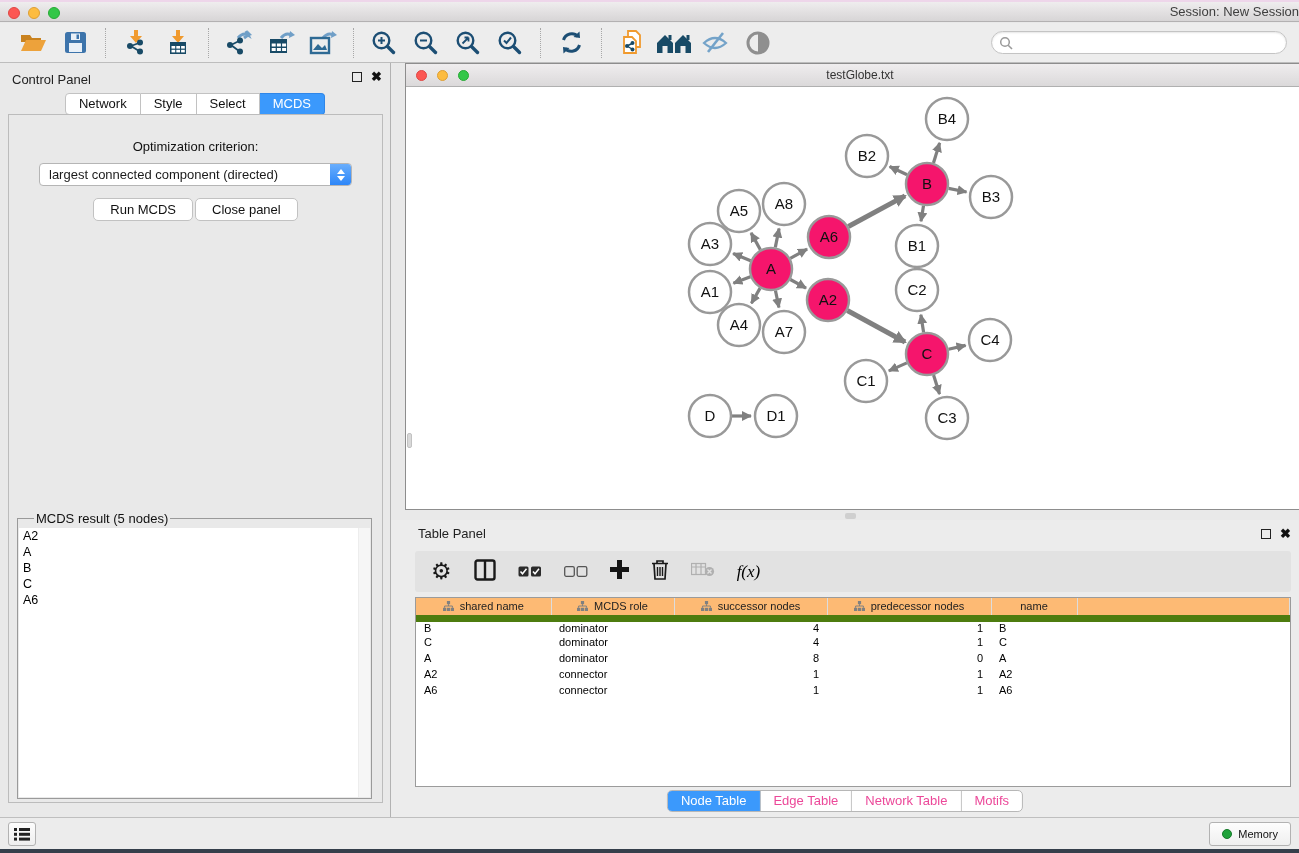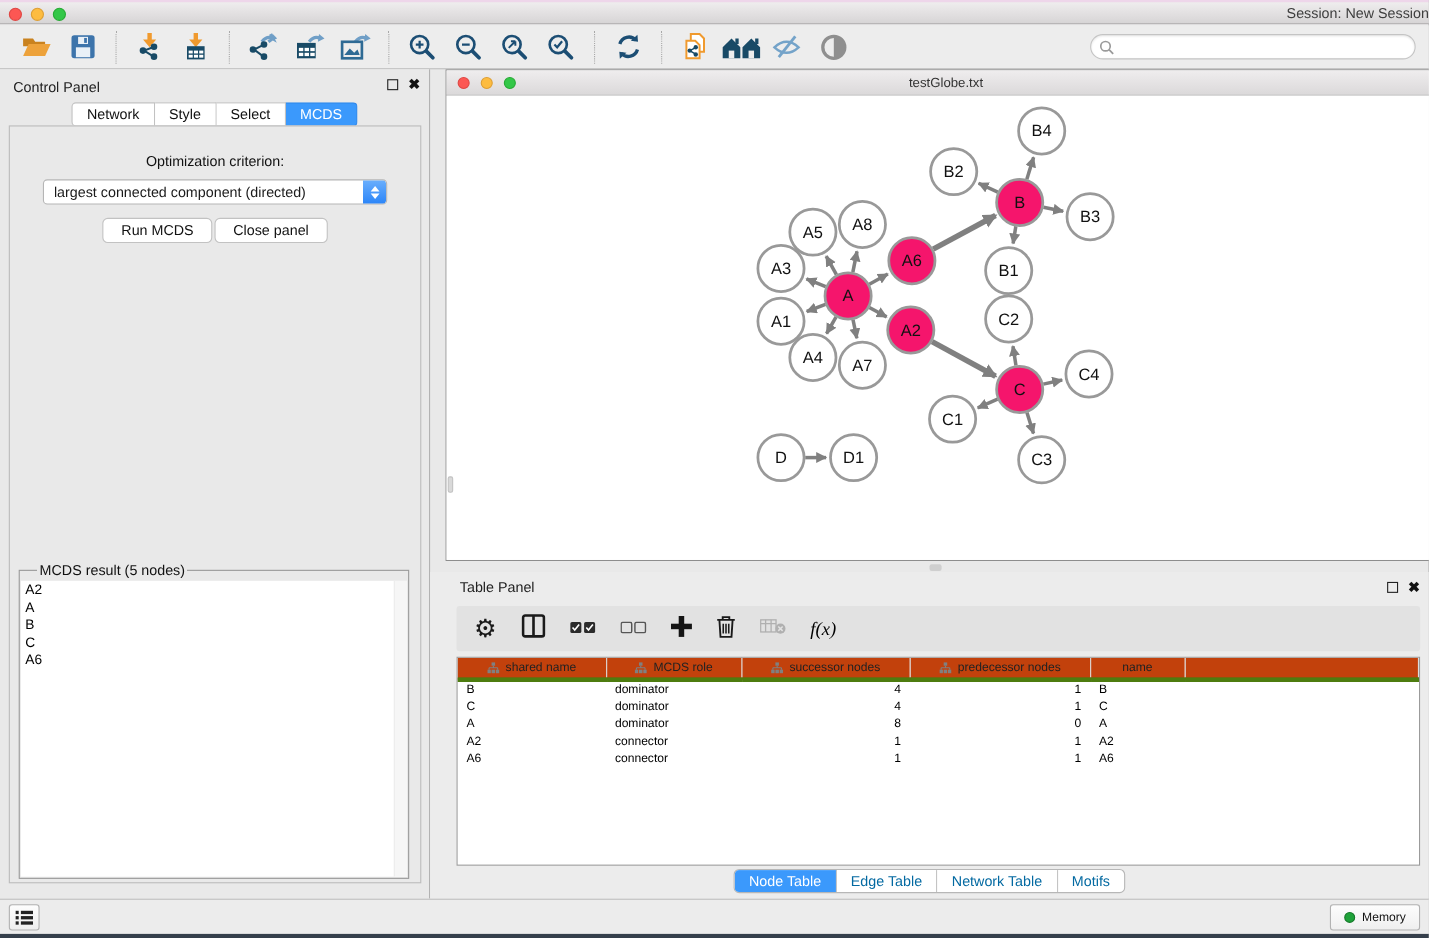--- a/index.html
+++ b/index.html
@@ -70,28 +70,28 @@
   .split-handle{position:absolute;left:845px;top:513px;width:11px;height:6px;background:#cfcfcf;border-radius:2px;}
   
   .table-panel{position:absolute;left:391px;top:520px;right:0;bottom:36px;background:#ececec;}
   .tp-header{position:relative;height:28px;}
   .tp-title{position:absolute;left:27px;top:6px;font-size:13px;color:#222;}
   .tp-toolbar{position:absolute;left:24px;right:8px;top:31px;height:41px;background:#e2e2e2;
     border-radius:3px;display:flex;align-items:center;padding:0 16px;gap:22px;}
   .tp-table-wrap{position:absolute;left:24px;right:8px;top:77px;height:190px;background:#fff;
     border:1px solid #9b9b9b;overflow:hidden;}
   table.nodes{width:100%;border-collapse:collapse;font-size:11px;table-layout:fixed;}
-  table.nodes th{background:#c2410c;border-right:1px solid #dcdcdc;border-bottom:4px solid #4d7c0f;
+  table.nodes th{background:#fdba74;border-right:1px solid #dcdcdc;border-bottom:7px solid #4d7c0f;
     height:20px;font-weight:normal;color:#222;}
   table.nodes th .th-inner{display:flex;align-items:center;justify-content:center;gap:6px;}
   table.nodes td{height:16px;padding:0 8px;color:#000;overflow:hidden;white-space:nowrap;}
   td.num{text-align:right;}
   .tp-tabs{position:absolute;left:50%;transform:translateX(-50%);top:270px;display:flex;height:22px;
     border:1px solid #b7b7b7;border-radius:5px;background:#fff;overflow:hidden;}
-  .tp-tabs .seg2{font-size:13px;line-height:20px;padding:0 13px;border-right:1px solid #c4c4c4;color:#0369a1;}
+  .tp-tabs .seg2{font-size:13px;line-height:20px;padding:0 13px;border-right:1px solid #c4c4c4;color:#ec4899;}
   .tp-tabs .seg2:last-child{border-right:none;}
   .tp-tabs .seg2.active{background:#3b99fc;color:#fff;}
   
   .statusbar{position:absolute;left:0;right:0;bottom:4px;height:32px;background:#ececec;border-top:1px solid #bfbfbf;}
   .sb-left-btn{position:absolute;left:8px;top:4px;width:28px;height:24px;background:linear-gradient(#fdfdfd,#eee);
     border:1px solid #b2b2b2;border-radius:3px;display:flex;align-items:center;justify-content:center;}
   .memory-btn{position:absolute;right:8px;top:4px;height:24px;background:linear-gradient(#fdfdfd,#efefef);
     border:1px solid #b2b2b2;border-radius:3px;display:flex;align-items:center;gap:6px;padding:0 12px;font-size:11px;color:#111;}
   .mem-dot{width:10px;height:10px;border-radius:50%;background:#1fa23a;border:1px solid #157a2a;}
   .desktop-sliver{position:absolute;left:0;right:0;bottom:0;height:4px;background:#353f4b;}

